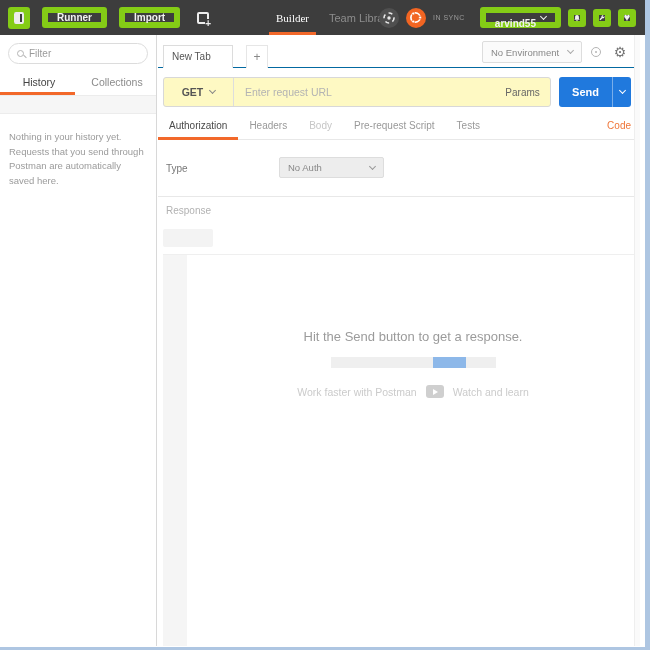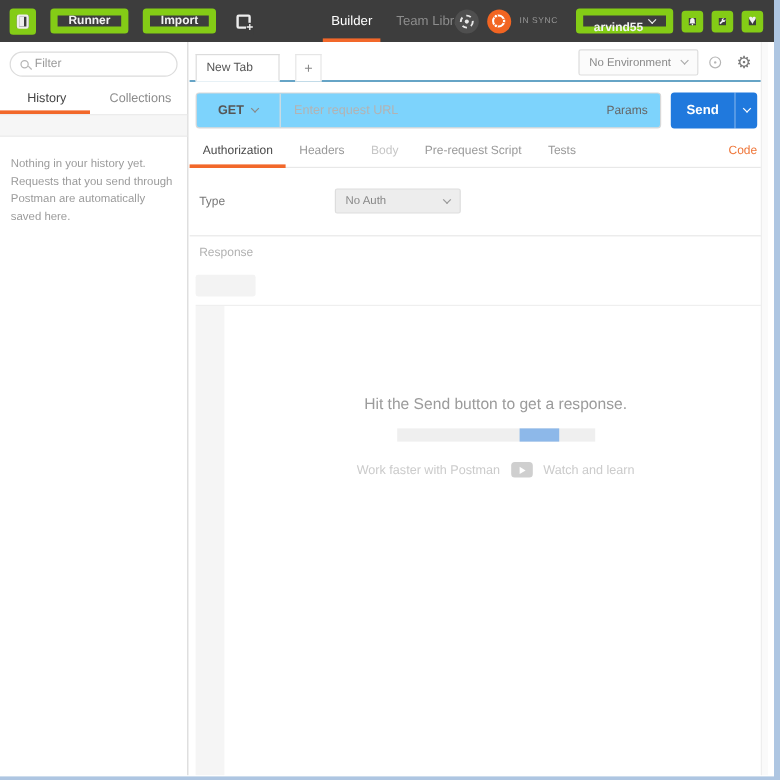--- a/index.html
+++ b/index.html
@@ -14,21 +14,21 @@
             color:#f2f2f2; font-size:10px; font-weight:bold; display:flex; align-items:center; gap:5px; cursor:pointer;
             font-family:"Liberation Sans", sans-serif; }
   .icon-sq-btn { width:22px; height:22px; padding:0; justify-content:center; }
   .toggle-icon { width:14px; height:12px; border:2px solid #ededed; border-radius:2px; position:relative; }
   .toggle-icon::before { content:''; position:absolute; left:0; top:0; bottom:0; width:4px; background:#ededed; }
   .newwin-icon { width:12px; height:12px; border:2px solid #ededed; border-radius:2px; position:relative; }
   .newwin-icon::after { content:'+'; position:absolute; right:-4px; bottom:-7px; color:#ededed; font-size:10px; font-weight:bold; background:#3d3d3d; line-height:10px; }
 
   .tb-center { position:absolute; left:276px; top:0; height:100%; display:flex; align-items:center; gap:20px; }
   .tb-tab { font-size:11px; color:#8d8d8d; height:100%; display:flex; align-items:center; position:relative; cursor:pointer; }
-  .tb-tab.active { color:#fff; }
+  .tb-tab.active { color:#fff;font-family:Liberation Serif, serif; }
   .tb-tab.active::after { content:''; position:absolute; left:-7px; right:-7px; bottom:0; height:3px; background:#f2682a; }
 
   .tb-right { position:absolute; right:9px; top:0; height:100%; display:flex; align-items:center; gap:7px; }
   .round-icon { width:20px; height:20px; border-radius:50%; display:flex; align-items:center; justify-content:center; cursor:pointer; }
   .sync-label { font-size:7px; color:#9a9a9a; letter-spacing:.5px; margin-right:8px; }
   .user-btn { height:21px; }
   .sm-btn { width:18px; height:18px; padding:0; justify-content:center; font-size:11px; }
   .caret { display:inline-block; width:5px; height:5px; border-right:1px solid currentColor; border-bottom:1px solid currentColor; transform:rotate(45deg); margin-top:-3px; }
 
   
@@ -56,21 +56,21 @@
               display:flex; align-items:center; justify-content:center; color:#888; font-size:12px; cursor:pointer; }
   .env-controls { position:absolute; right:9px; top:6px; display:flex; align-items:center; gap:4px; }
   .env-select { width:100px; height:22px; border:1px solid #ddd; border-radius:2px; background:#fbfbfb; display:flex; align-items:center;
                 justify-content:space-between; padding:0 8px; font-size:9.5px; color:#888; cursor:pointer; }
   .icon-btn { width:20px; height:20px; display:flex; align-items:center; justify-content:center; color:#a9a9a9; cursor:pointer; background:transparent; border:none; }
   .eye-icon { width:10px; height:10px; border:1px solid #b5b5b5; border-radius:50%; position:relative; }
   .eye-icon::after { content:''; position:absolute; left:3px; top:3px; width:2px; height:2px; background:#b5b5b5; border-radius:50%; }
   .gear-glyph { font-size:14px; color:#777; }
 
   .request-row { display:flex; margin:9px 8px 0 5px; height:30px; flex:none; }
-  .url-group { flex:1; display:flex; border:1px solid #d8d8d8; border-radius:3px; background:#7dd3fc; overflow:hidden; }
+  .url-group { flex:1; display:flex; border:1px solid #d8d8d8; border-radius:3px; background:#fef9c3; overflow:hidden; }
   .method-select { width:70px; display:flex; align-items:center; justify-content:center; gap:7px; font-size:10.5px; font-weight:bold; color:#555;
                    border-right:1px solid #ddd; cursor:pointer; }
   .url-input { flex:1; border:none; outline:none; background:transparent; padding:0 11px; font-size:10.5px; color:#333; font-family:"Liberation Sans", sans-serif; }
   .url-input::placeholder { color:#b3b3b3; }
   .params-btn { width:55px; display:flex; align-items:center; justify-content:center; font-size:10px; color:#666; cursor:pointer; background:transparent; border:none; font-family:"Liberation Sans", sans-serif; }
   .send-btn { margin-left:8px; display:flex; background:#2079dd; border-radius:3px; color:#fff; cursor:pointer; }
   .send-main { padding:0 13px; display:flex; align-items:center; font-size:11px; font-weight:bold; }
   .send-caret { width:19px; border-left:1px solid rgba(255,255,255,.4); display:flex; align-items:center; justify-content:center; }
   .save-btn { margin-left:8px; display:flex; border:1px solid #ccc; border-radius:3px; background:#fff; color:#666; cursor:pointer; }
   .save-main { padding:0 10px; display:flex; align-items:center; font-size:10.5px; }

